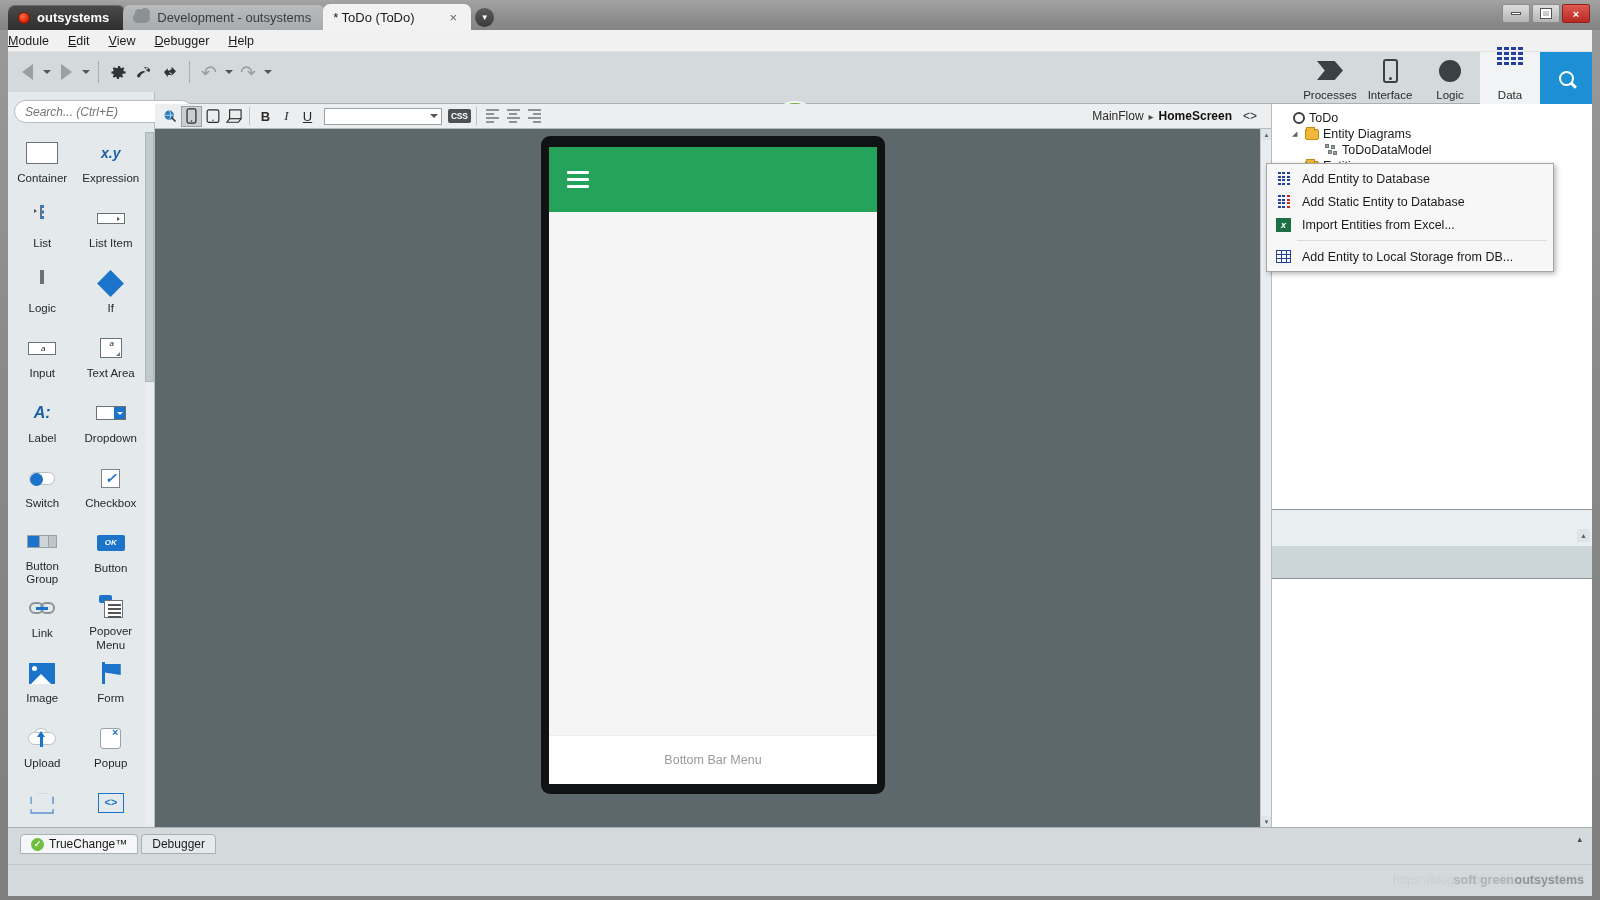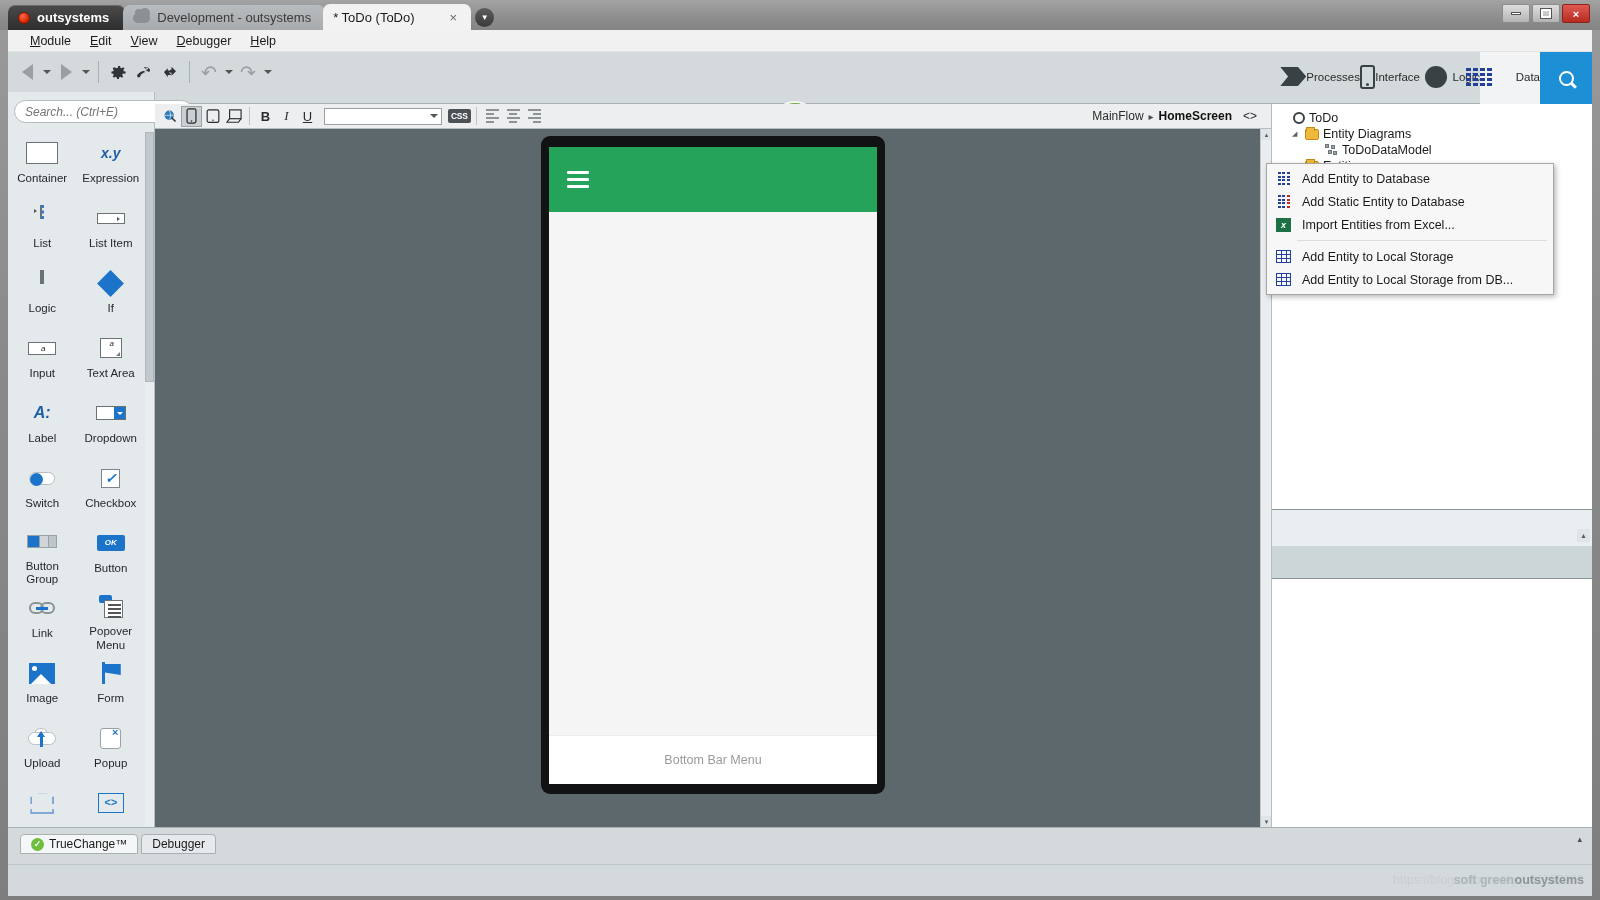--- a/index.html
+++ b/index.html
@@ -66,21 +66,21 @@
     display:flex; align-items:center; justify-content:center;
     font-size:11px; color:#333; border-radius:2px;
   }
   .wbtn.close { background:linear-gradient(180deg,#e05a52,#b62b22); color:#fff; border-color:#8d241c; font-weight:bold; }
   .wbtn .min { width:10px; height:3px; background:#fff; border:1px solid #555; }
   .wbtn .max { width:10px; height:9px; border:2px solid #fff; outline:1px solid #555; }
 
   
   .menubar {
     position:absolute; left:8px; top:30px; width:1584px; height:22px;
-    background:#f1f1f1; display:flex; align-items:center; padding-left:22px;
+    background:#f1f1f1; display:flex; align-items:center; padding-left:0;
     border-bottom:1px solid #e2e2e2;
   }
   .menubar span { font-size:12.5px; color:#1a1a1a; margin-right:19px; }
   .menubar span u { text-decoration:underline; }
 
   
   .ribbon {
     position:absolute; left:8px; top:52px; width:1584px; height:52px;
     background:#d4d9db; border-bottom:1px solid #a9b0b3;
   }
@@ -95,21 +95,21 @@
 
   .badge1 {
     position:absolute; left:765px; top:51px; width:44px; height:44px; border-radius:50%;
     background:radial-gradient(circle at 36% 28%, #8dc63f 0%, #5ba12c 55%, #3f8a1f 100%);
     box-shadow:0 0 0 2px rgba(255,255,255,.85), 0 1px 3px rgba(0,0,0,.3);
     color:#fff; font-size:22px; font-weight:bold; text-align:center; line-height:44px;
   }
 
   .ribbon-right { position:absolute; right:0; top:0; height:52px; display:flex; }
   .rgroup {
-    width:60px; height:52px; display:flex; flex-direction:row;
+    width:60px; height:52px; display:flex; flex-direction:column;
     align-items:center; justify-content:flex-end; padding-bottom:3px;
     font-size:11.5px; color:#2a2a2a;
   }
   .rgroup.sel { background:#f1f3f4;gap:24px; }
   .rgroup .gi { flex:1; display:flex; align-items:center; justify-content:center; }
   .rsearch {
     width:52px; height:52px; background:#1d8fd4; display:flex;
     align-items:center; justify-content:center;
   }
   .mag {
@@ -805,26 +805,20 @@
       <span class="cmi">
           <i class="xl-ico">x</i>
         </span>
       <span>Import Entities from Excel...</span>
     </div>
     <div class="ctxsep"></div>
     <div class="ctxitem">
       <span class="cmi">
           <i class="tbl-ico"></i>
         </span>
-      <span>Add Entity to Local Storage</span>
-    </div>
-    <div class="ctxitem">
-      <span class="cmi">
-          <i class="tbl-ico"></i>
-        </span>
       <span>Add Entity to Local Storage from DB...</span>
     </div>
   </div>
 
   <div class="bottomdock">
     <div class="dtabs">
       <div class="dtab active">
         <span class="ok-ico">✓</span>
         <span>TrueChange™</span>
       </div>

